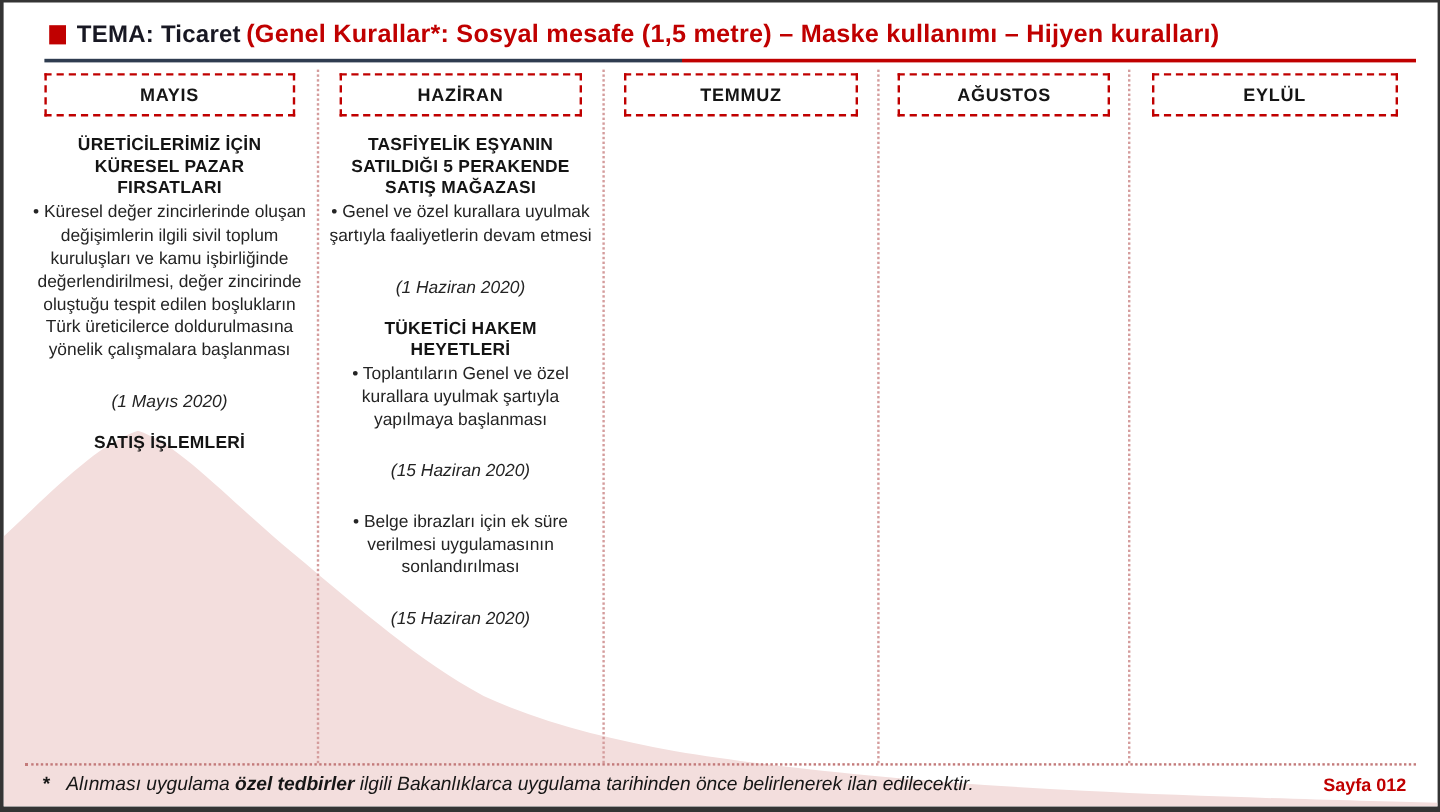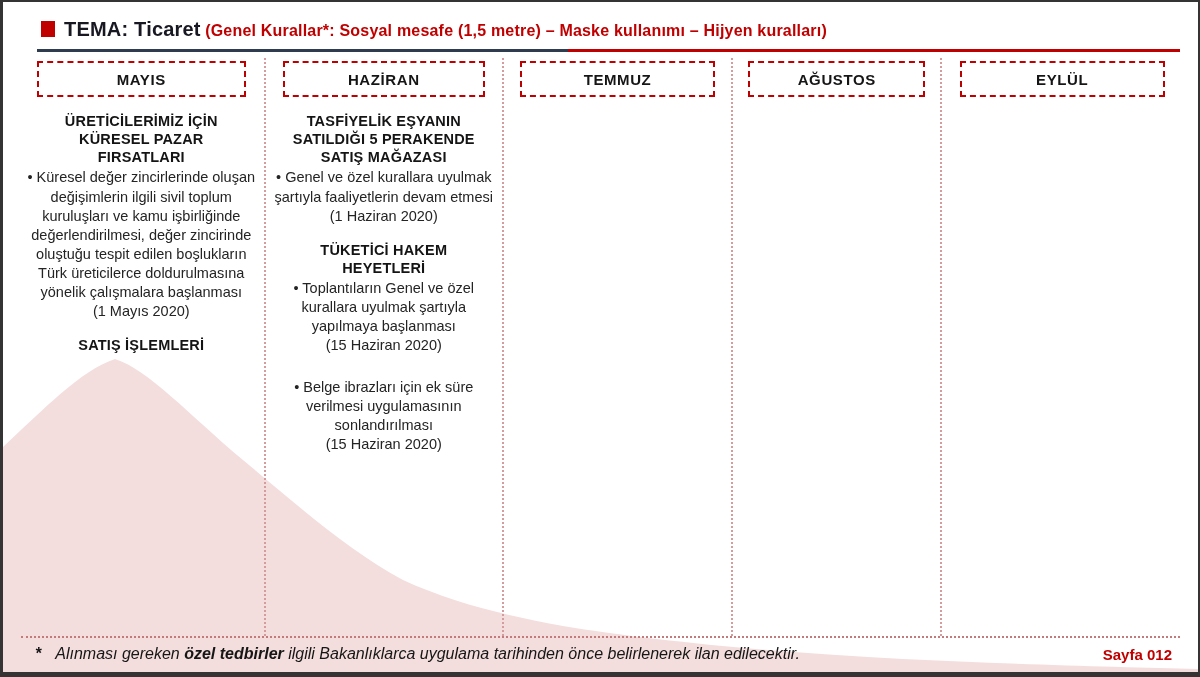--- a/index.html
+++ b/index.html
@@ -15,39 +15,39 @@
     font-family:"Liberation Sans", sans-serif;
     color:#1f1f1f;
   }
   .bg-curve{position:absolute;left:0;top:0;width:100%;height:100%;z-index:0;pointer-events:none;}
   .content{position:relative;z-index:1;height:100%;display:flex;flex-direction:column;box-sizing:border-box;padding:0 16px;}
 
   
   .titlebar{display:flex;align-items:center;gap:9px;margin:14px 0 0 22px;height:26px;white-space:nowrap;}
   .sq{width:14px;height:16px;background:#C00000;display:inline-block;flex:0 0 auto;}
   .t-dark{font-size:20px;font-weight:bold;color:#181823;letter-spacing:.2px;}
-  .t-red{font-size:16px;font-weight:bold;color:#C00000;letter-spacing:.2px;}
+  .t-red{font-size:21px;font-weight:bold;color:#C00000;letter-spacing:.2px;}
   .title-rule{height:3px;margin:7px 2px 0 18px;
     background:linear-gradient(to right,#2F3C50 0 46.5%,#C00000 46.5% 100%);}
 
   
   .columns{flex:1 1 auto;display:grid;grid-template-columns:21.2fr 20.5fr 19.7fr 18fr 20.6fr;min-height:0;margin-top:6px;}
   .col{box-sizing:border-box;padding:0 2px;}
   .col:not(:last-child){border-right:2px dotted #d49c9c;}
   .month-box{
     box-sizing:border-box;width:87%;margin:3px auto 0;
     border:2px dashed #C00000;background:#fff;
     text-align:center;font-weight:bold;font-size:15px;letter-spacing:.6px;
     padding:8px 0 7px;color:#151515;
   }
   .sec{margin-top:15px;}
   .sec-title{font-weight:bold;text-align:center;font-size:14.5px;line-height:1.25;margin:0 23px 2px;color:#141414;letter-spacing:.2px;}
   .item{text-align:center;font-size:14.5px;line-height:1.32;margin:0 4px;color:#242424;}
   .item + .item{margin-top:22px;}
-  .item-date{}
+  .item-date{font-style:italic;margin-top:24px;}
 
   
   .footer-line{border-top:2px dotted #c37a7a;margin:0 2px;}
   .footerbar{display:flex;align-items:center;justify-content:space-between;padding:7px 6px 9px 16px;font-size:16px;}
   .note{font-style:italic;color:#161616;}
   .note .star{font-weight:bold;margin-right:14px;}
   .note b{font-weight:bold;}
   .page{font-weight:bold;color:#C00000;font-size:15px;font-style:normal;padding-right:4px;}
 </style>
 </head>
@@ -121,19 +121,19 @@
         </div>
         <div class="col">
           <div class="month-box">EYLÜL</div>
         </div>
       </div>
 
     <div class="footer-line"></div>
 
     <div class="footerbar">
       <div class="note">
-        <span class="star">*</span><span>Alınması gereken </span><b>özel tedbirler</b><span> ilgili Bakanlıklarca uygulama tarihinden önce belirlenerek ilan edilecektir.</span>
+        <span class="star">*</span><span>Alınması uygulama </span><b>özel tedbirler</b><span> ilgili Bakanlıklarca uygulama tarihinden önce belirlenerek ilan edilecektir.</span>
       </div>
       <div class="page">Sayfa 012</div>
     </div>
 
   </div>
 </div>
 
 </body></html>

